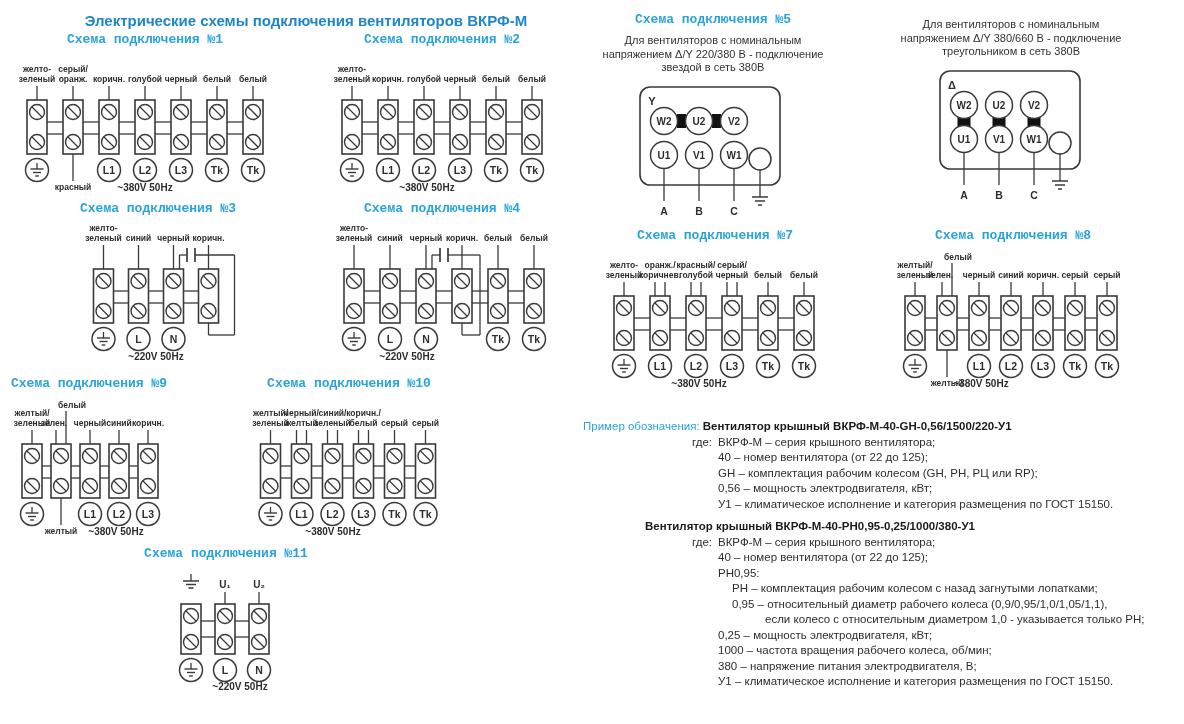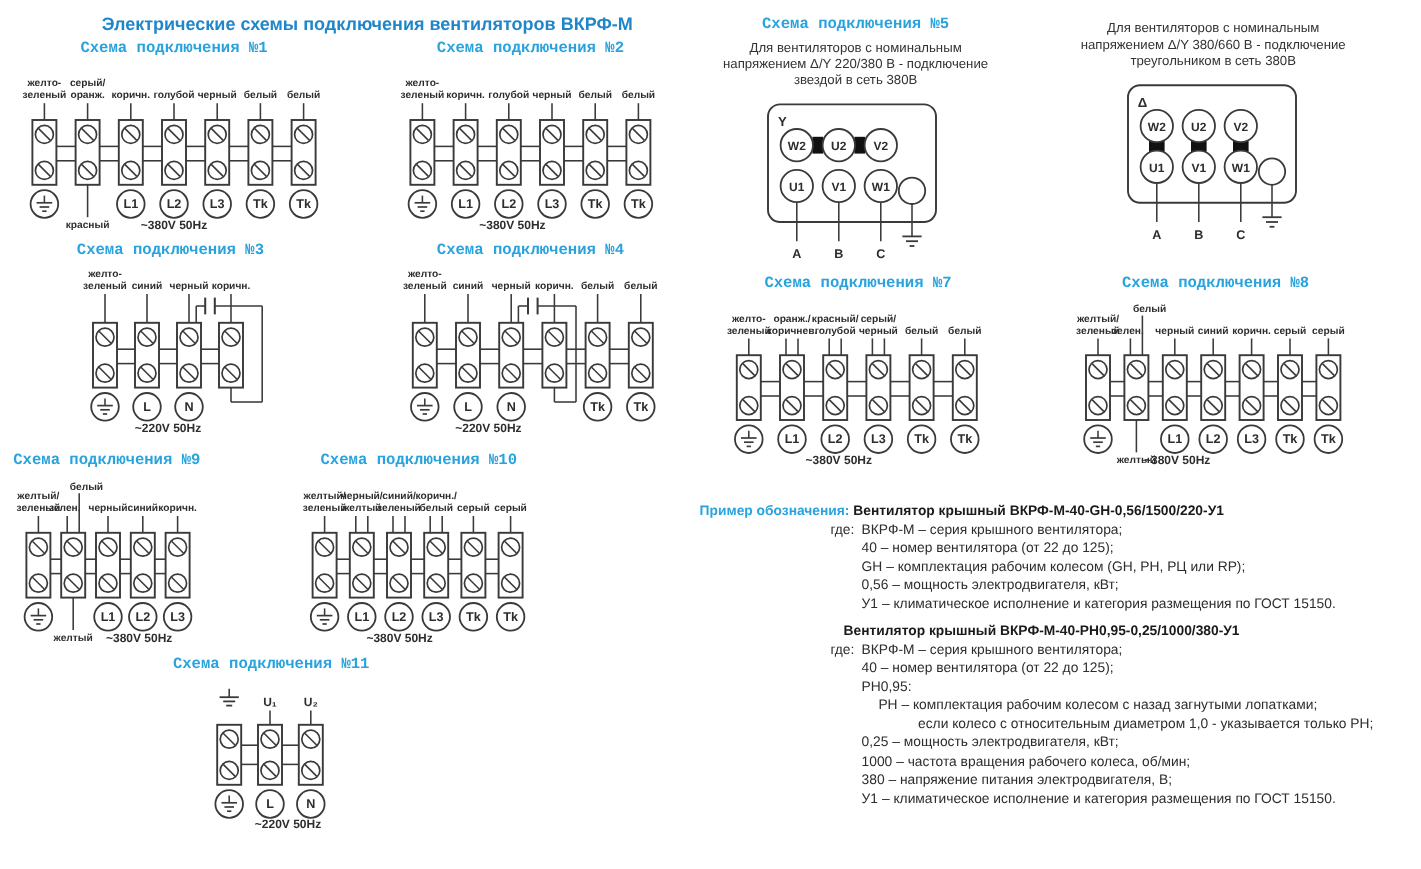--- a/index.html
+++ b/index.html
@@ -15,29 +15,29 @@
   .scheme-title{
     font-size:13px;font-weight:bold;color:#29a3dd;text-align:center;
     white-space:nowrap;line-height:16px;height:16px;font-family:Liberation Mono, monospace;
   }
   .desc{font-size:11px;line-height:13.5px;color:#333;text-align:center;margin-top:6px}
   .scheme svg{display:block;margin-top:6px;overflow:visible}
   #example{
     position:absolute;left:583px;top:419px;width:601px;
     font-size:11.5px;line-height:15.5px;color:#2d2d2d;
   }
-  .ex-label{color:#29a3dd;font-weight:bold}
+  .ex-label{color:#29a3dd;font-weight:normal}
   .ex-title{font-weight:bold;color:#1a1a1a}
   .ex-body{margin-left:109px}
   .ex-lines{position:relative}
   .gde{position:absolute;left:0;top:0}
   .ln{padding-left:26px}
   .ln.i1{padding-left:40px}
   .ln.i2{padding-left:73px}
-  .ex-title2{margin-left:120px;margin-top:7px}
+  .ex-title2{margin-left:62px;margin-top:7px}
 </style>
 </head>
 <body>
 
 <div class="main-title">Электрические схемы подключения вентиляторов ВКРФ-М</div>
 
 <div id="schemes">
     <div class="scheme" style="left: 0px; top: 32px; width: 290px;">
       <div class="scheme-title">Схема подключения №1</div>
       <svg width="300" height="152" viewBox="0 0 300 152" style="margin-left: -5px;">
@@ -191,21 +191,21 @@
         <rect x="230" y="46" width="20" height="54" fill="#fff" stroke="#3a3a3a" stroke-width="1.6"></rect>
         <circle cx="240" cy="58" r="7.5" fill="none" stroke="#3a3a3a" stroke-width="1.4"></circle>
         <line x1="235" y1="53" x2="245" y2="63" stroke="#3a3a3a" stroke-width="1.3"></line>
         <circle cx="240" cy="88" r="7.5" fill="none" stroke="#3a3a3a" stroke-width="1.4"></circle>
         <line x1="235" y1="83" x2="245" y2="93" stroke="#3a3a3a" stroke-width="1.3"></line>
         <circle cx="240" cy="116" r="11.5" fill="none" stroke="#3a3a3a" stroke-width="1.5"></circle>
         <text x="240" y="119.5" text-anchor="middle" font-size="10.5" fill="#2d2d2d" font-weight="bold">Tk</text>
         <text x="135" y="137" text-anchor="middle" font-size="10" fill="#2d2d2d" font-weight="bold">~380V 50Hz</text>
       </svg>
     </div>
-    <div class="scheme" style="left: 0px; top: 201px; width: 284px;">
+    <div class="scheme" style="left: 16px; top: 201px; width: 284px;">
       <div class="scheme-title">Схема подключения №3</div>
       <svg width="300" height="152" viewBox="0 0 300 152" style="margin-left: -10px;">
         <text x="97.5" y="8" text-anchor="middle" font-size="8.5" fill="#2d2d2d" font-weight="600">желто-</text>
         <text x="97.5" y="18" text-anchor="middle" font-size="8.5" fill="#2d2d2d" font-weight="600">зеленый</text>
         <line x1="97.5" y1="22" x2="97.5" y2="46" stroke="#3a3a3a" stroke-width="1.3"></line>
         <rect x="87.5" y="46" width="20" height="54" fill="#fff" stroke="#3a3a3a" stroke-width="1.6"></rect>
         <circle cx="97.5" cy="58" r="7.5" fill="none" stroke="#3a3a3a" stroke-width="1.4"></circle>
         <line x1="92.5" y1="53" x2="102.5" y2="63" stroke="#3a3a3a" stroke-width="1.3"></line>
         <circle cx="97.5" cy="88" r="7.5" fill="none" stroke="#3a3a3a" stroke-width="1.4"></circle>
         <line x1="92.5" y1="83" x2="102.5" y2="93" stroke="#3a3a3a" stroke-width="1.3"></line>
@@ -782,20 +782,21 @@
       </div>
     </div>
   <div class="ex-title ex-title2">Вентилятор крышный ВКРФ-М-40-РН0,95-0,25/1000/380-У1</div>
   <div class="ex-body" id="ex-body-1">
       <div class="ex-lines">
         <span class="gde">где:</span>
         <div class="ln i0">ВКРФ-М – серия крышного вентилятора;</div>
         <div class="ln i0">40 – номер вентилятора (от 22 до 125);</div>
         <div class="ln i0">РН0,95:</div>
         <div class="ln i1">РН – комплектация рабочим колесом с назад загнутыми лопатками;</div>
+        <div class="ln i1">0,95 – относительный диаметр рабочего колеса (0,9/0,95/1,0/1,05/1,1),</div>
         <div class="ln i2">если колесо с относительным диаметром 1,0 - указывается только РН;</div>
         <div class="ln i0">0,25 – мощность электродвигателя, кВт;</div>
         <div class="ln i0">1000 – частота вращения рабочего колеса, об/мин;</div>
         <div class="ln i0">380 – напряжение питания электродвигателя, В;</div>
         <div class="ln i0">У1 – климатическое исполнение и категория размещения по ГОСТ 15150.</div>
       </div>
     </div>
 </div>
 
 </body></html>

